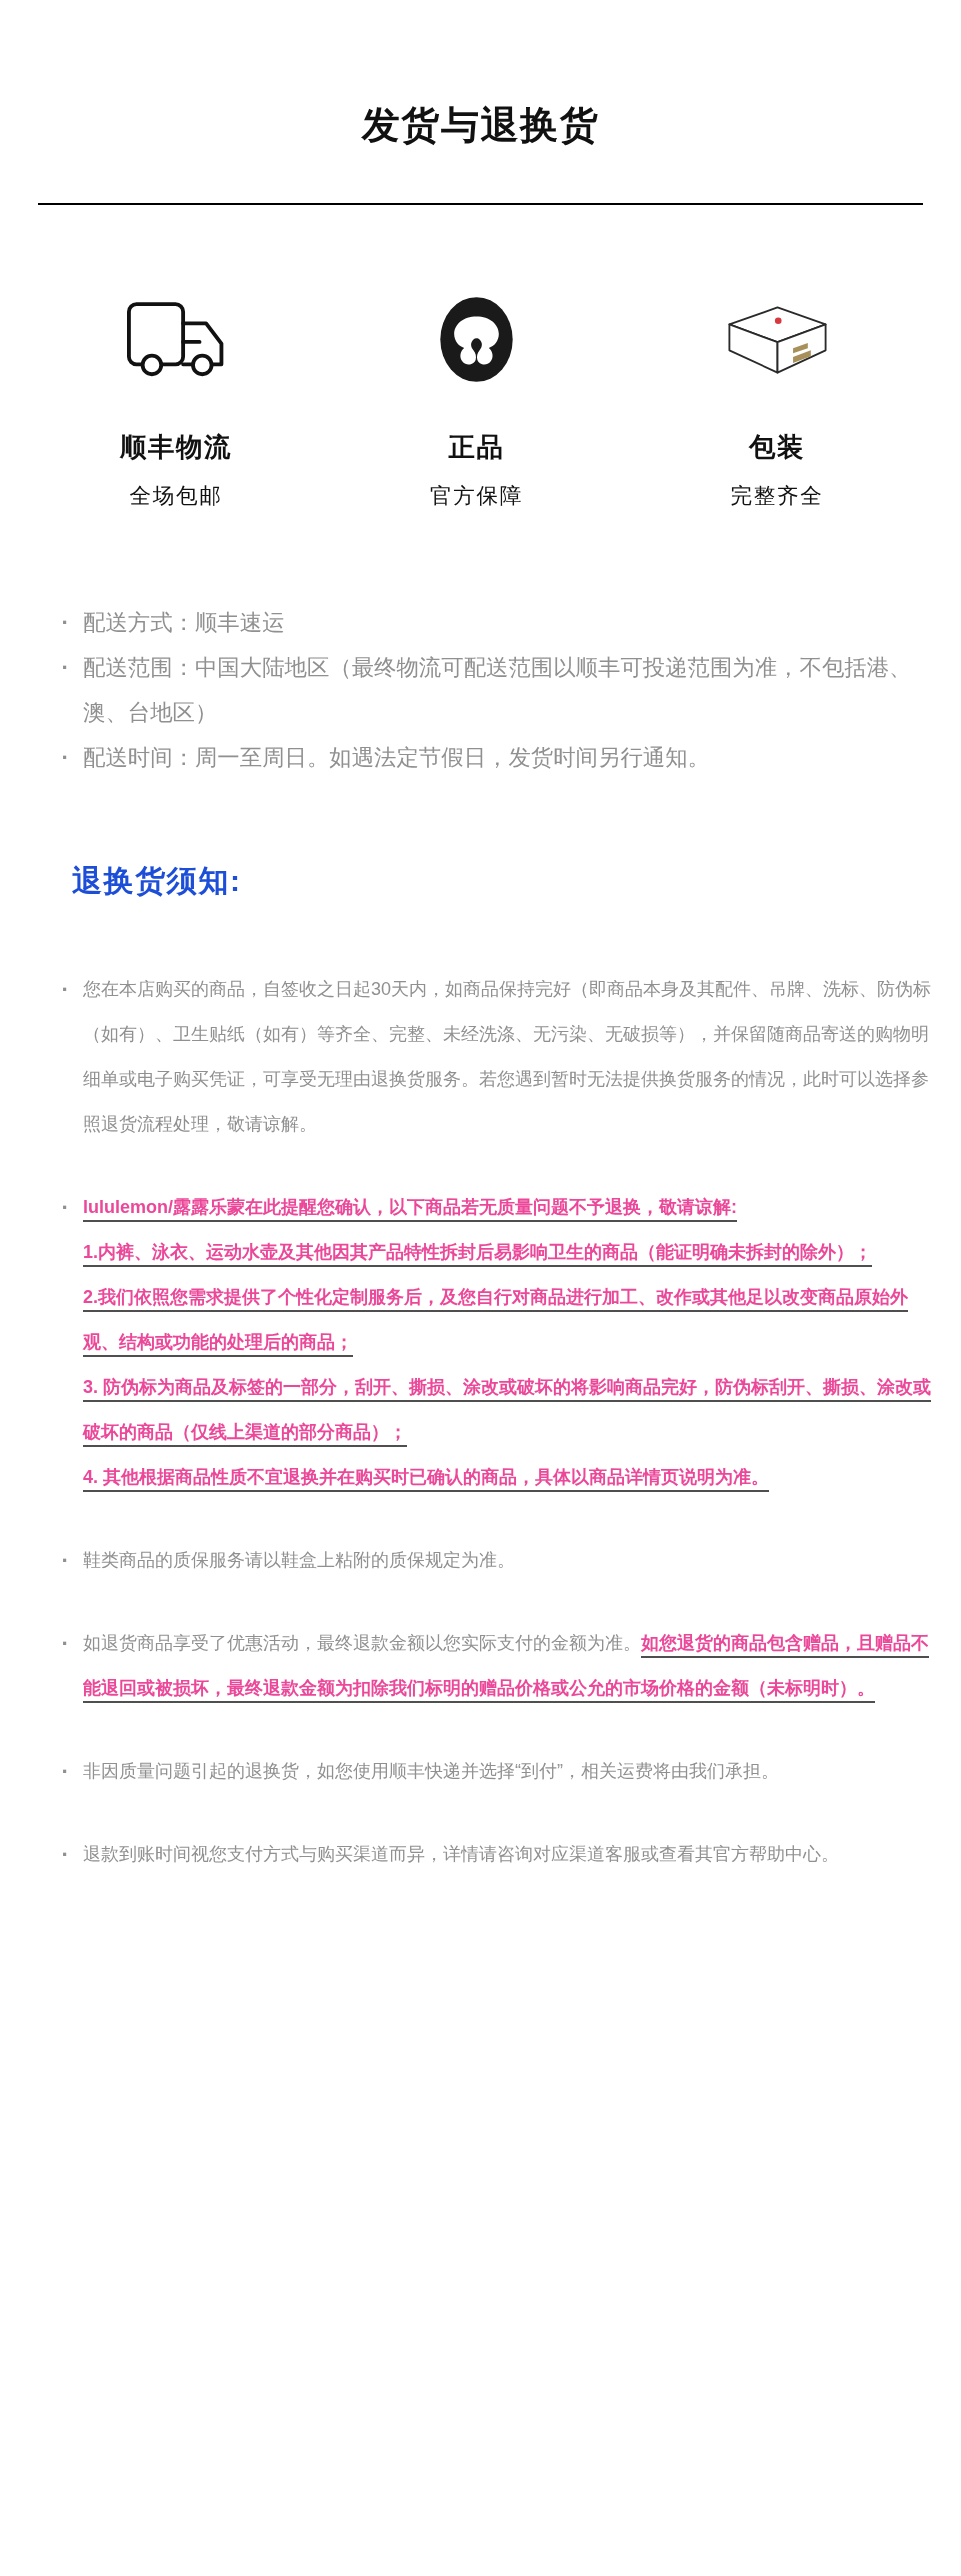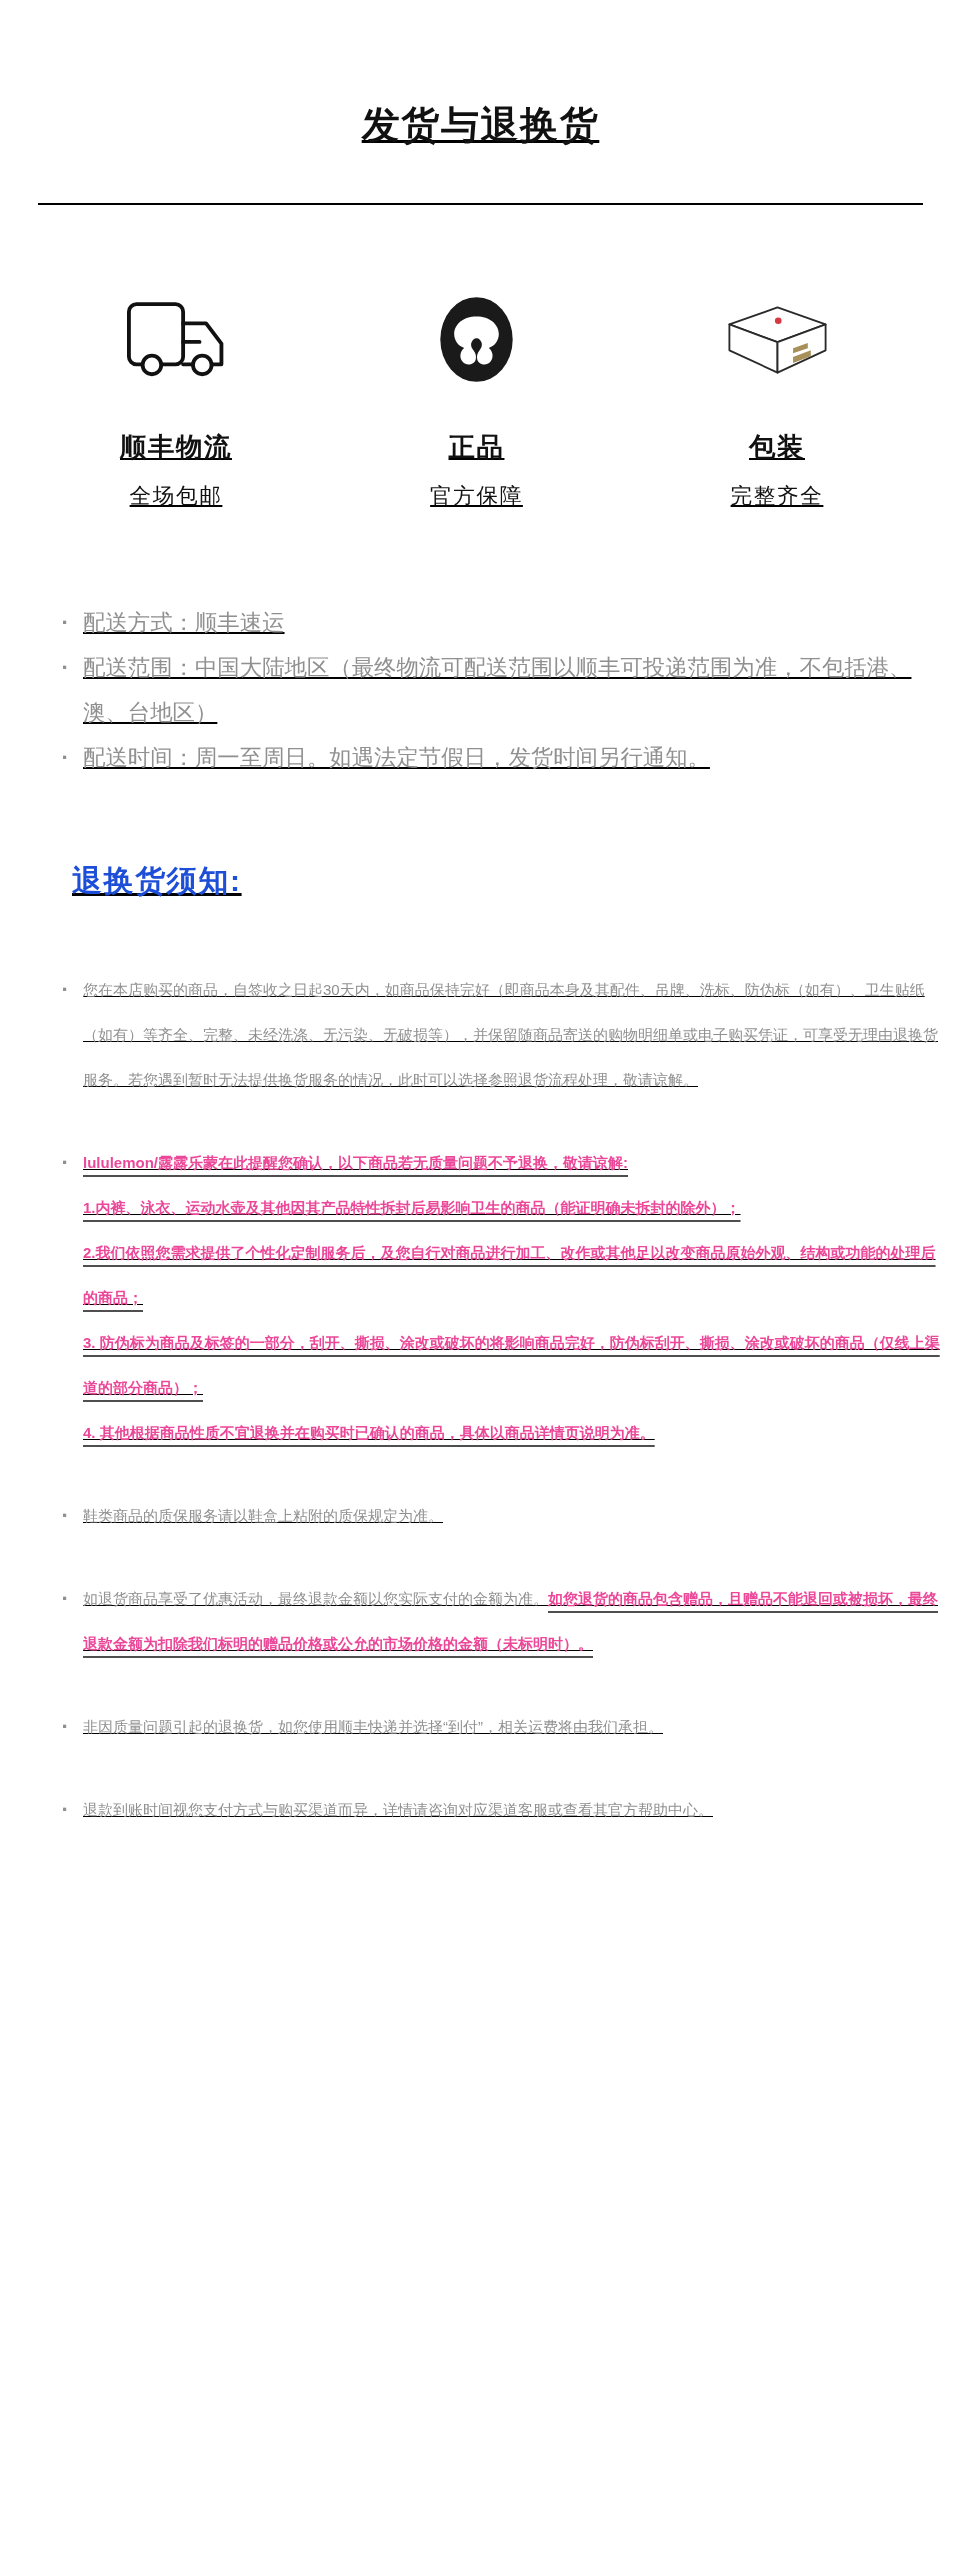--- a/index.html
+++ b/index.html
@@ -1,21 +1,20 @@
 <!DOCTYPE html>
 <html lang="zh" style="font-size:13px"><head>
 <meta charset="utf-8">
 <style>
   html,body{margin:0;padding:0;background:#ffffff;}
   .page{
     position:relative;
     width:961px;height:1877px;
     margin:0 auto;background:#ffffff;overflow:hidden;
     font-family:"Liberation Sans","DejaVu Sans",sans-serif;
-    text-decoration:underline;
     -webkit-font-smoothing:antialiased;
   }
   
   .header{padding-top:103px;text-align:center;}
   .page-title{
     font-size:38px;font-weight:700;color:#111111;
     letter-spacing:1.6px;line-height:1.2;
   }
   .title-rule{
     width:885px;height:0;margin:54px 0 0 38px;
@@ -47,21 +46,21 @@
     position:absolute;left:-21.6px;top:0;
     color:#909090;font-weight:700;font-size:22.4px;line-height:45px;
   }
   
   .returns-heading{
     margin:82px 0 0 72px;
     font-size:30px;font-weight:700;color:#1d4ed8;letter-spacing:1.6px;line-height:38px;
   }
   .returns{
     margin:0 20px 0 83px;
-    font-size:15px;line-height:45px;color:#909090;
+    font-size:18px;line-height:45px;color:#909090;
   }
   .returns .bullet-item{margin-top:38px;}
   .returns .bullet-item.first{margin-top:67px;}
   .em{
     color:#ec4899;font-weight:700;
     text-decoration:underline;
     text-decoration-thickness:1.6px;
     text-underline-offset:7.2px;
     text-decoration-color:#4f4f4f;
   }

